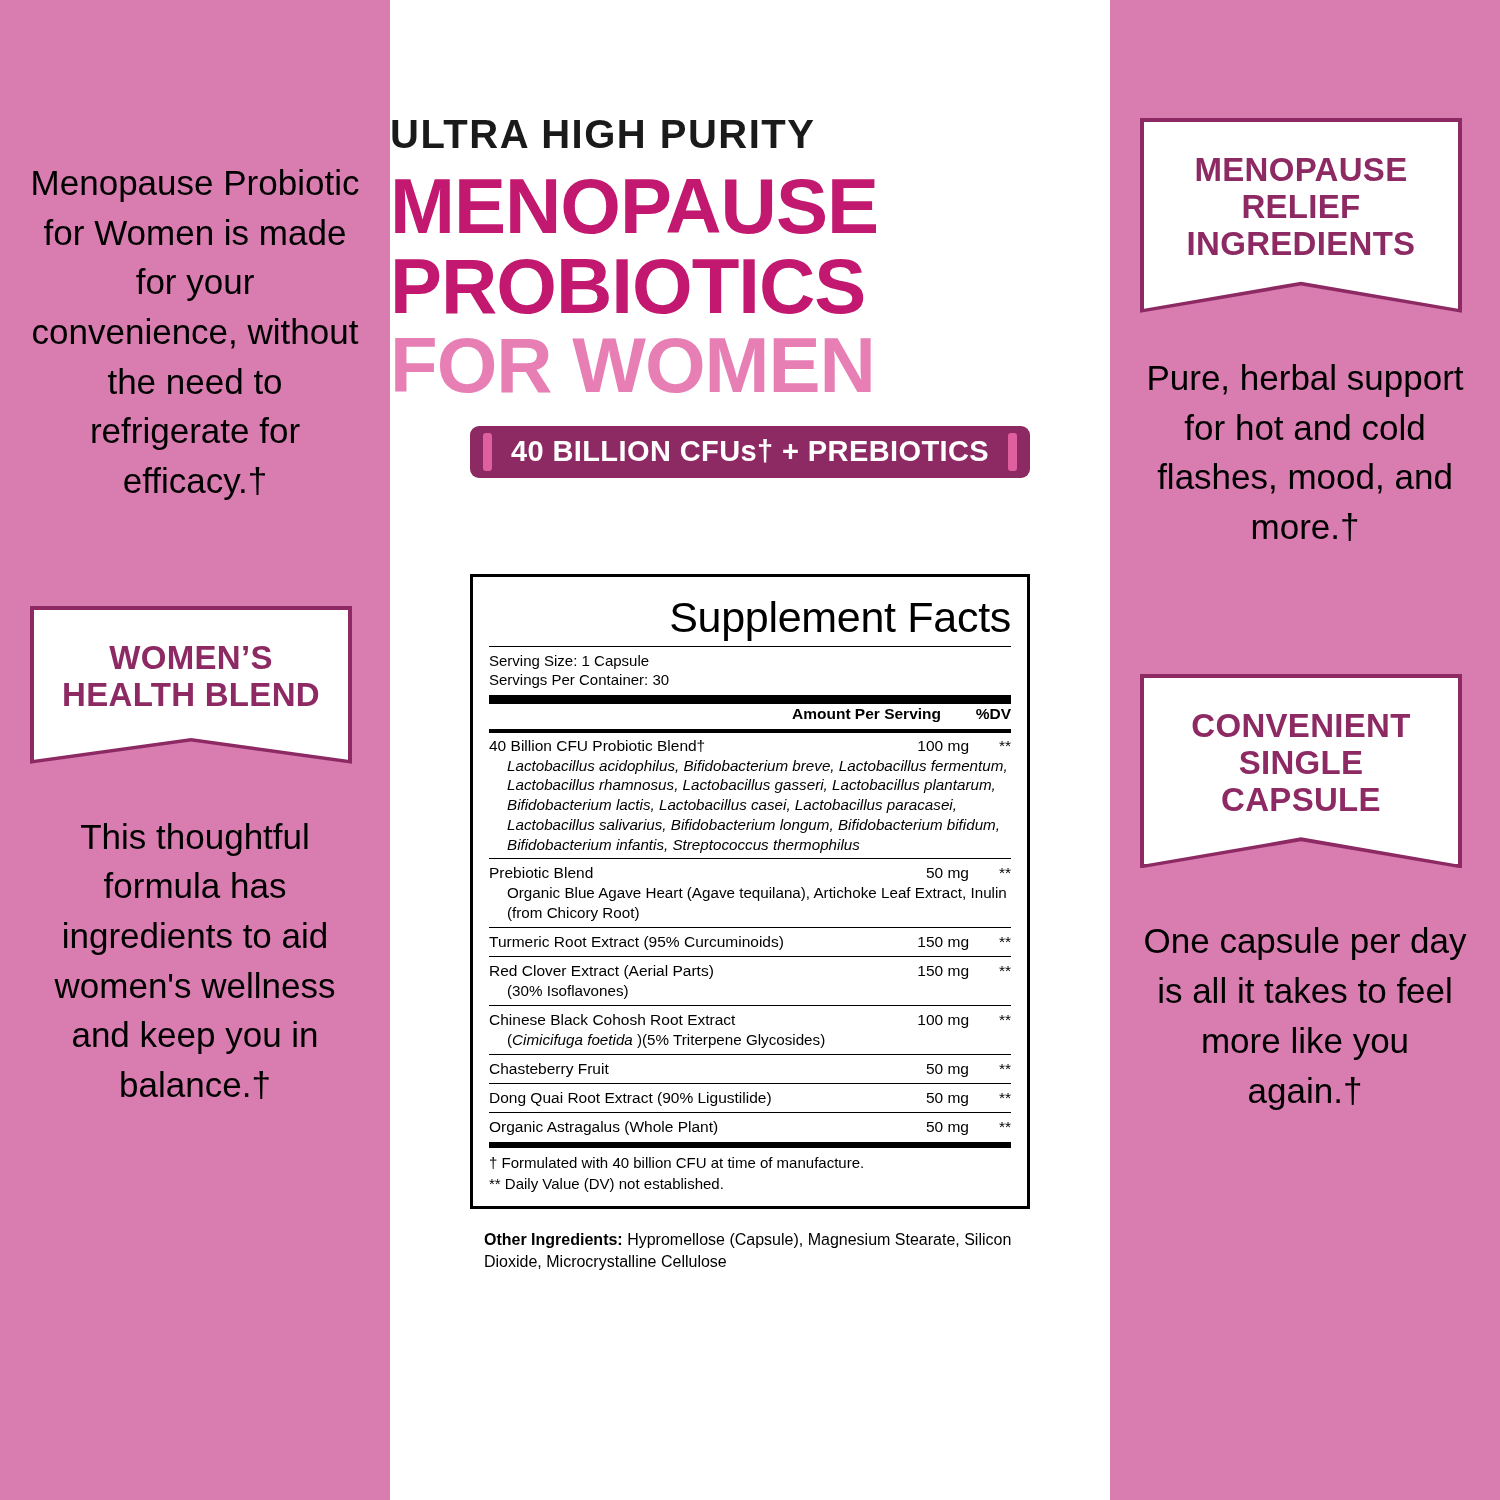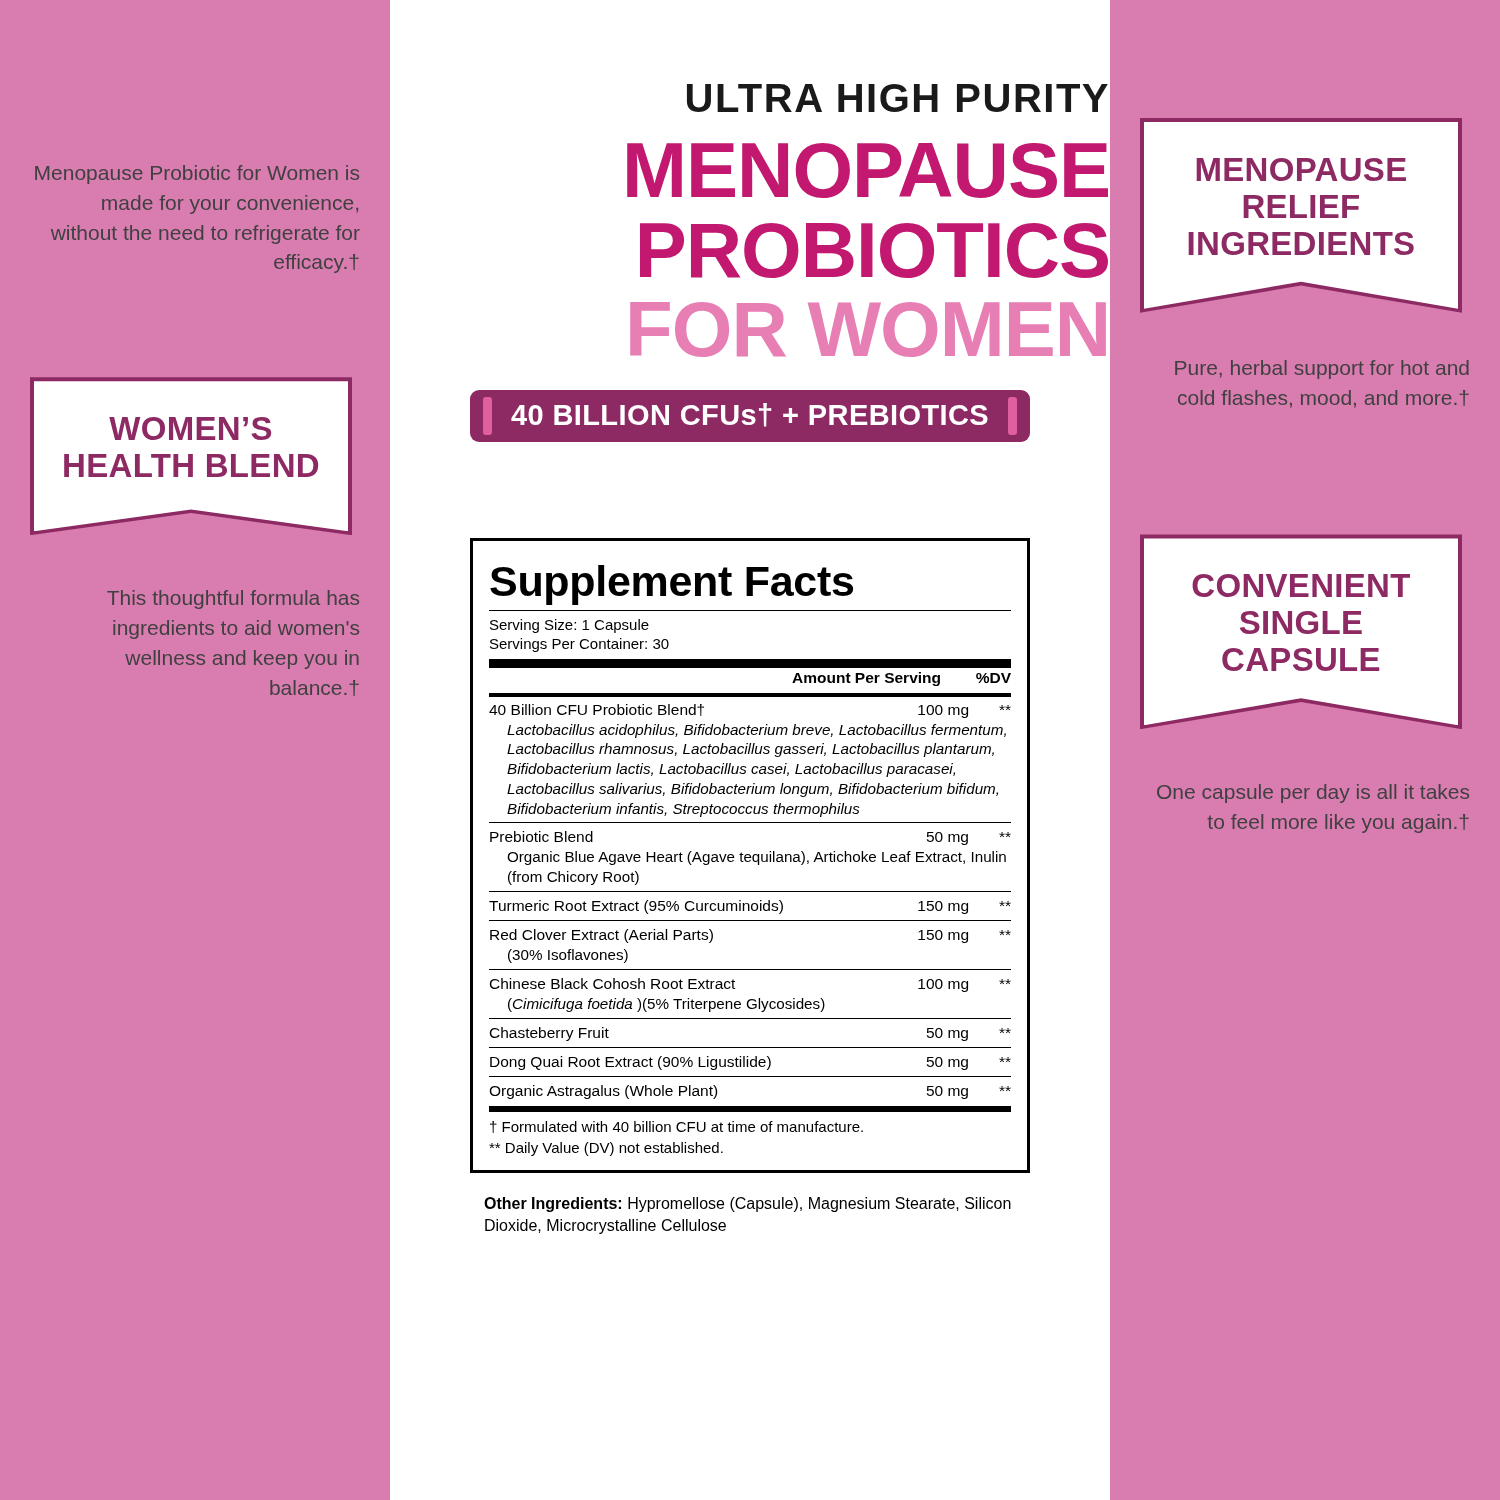--- a/index.html
+++ b/index.html
@@ -57,39 +57,39 @@
     box-sizing: border-box;
   }
   .pennant-inner {
     background: #ffffff;
     clip-path: polygon(0 0, 100% 0, 100% 100%, 50% 85.5%, 0 100%);
     padding: 30px 12px 46px 12px;
     box-sizing: border-box;
     text-align: center;
   }
   .panel-para {
-    color: #404040;
-    font-size: 21px;
+    color: #000000;
+    font-size: 35px;
     line-height: 1.42;
-    text-align: right;
+    text-align: center;
     width: 330px;
   }
   .block-1 { margin-top: 118px; }
   .block-1 .panel-para { margin-top: 40px; }
   .block-2 { margin-top: 100px; }
   .block-2 .panel-para { margin-top: 48px; }
 
   .right .block-1 { margin-top: 118px; }
   .right .block-2 { margin-top: 122px; }
 
   
   .hdr {
-    text-align: right;
+    text-align: left;
     width: 100%;
-    padding-top: 76px;
+    padding-top: 112px;
     border-radius: 7px;
   }
   .hdr-ultra {
     color: #1a1a1a;
     font-size: 40px;
     font-weight: bold;
     letter-spacing: 1.5px;
   }
   .hdr-l1, .hdr-l2 {
     color: #c2186f;
@@ -143,22 +143,22 @@
     width: 560px;
     border: 3px solid #000;
     background: #fff;
     box-sizing: border-box;
     padding: 14px 16px 12px 16px;
     font-family: "Liberation Sans", sans-serif;
     color: #000;
   }
   .sf-title {
     font-size: 43px;
-    text-align: left;
-    font-weight: bold;
+    text-align: right;
+    font-weight: normal;
     letter-spacing: -0.3px;
     margin: 2px 0 1px 0;
   }
   .sf-small { font-size: 15px; line-height: 1.3; }
   .rule-thin { border-top: 1px solid #000; margin: 4px 0; }
   .rule-med { border-top: 4px solid #000; margin: 5px 0 3px 0; }
   .rule-thick { border-top: 9px solid #000; margin: 5px 0 0 0; }
   .rule-bottom { border-top: 6px solid #000; margin: 6px 0 5px 0; }
 
   .sf-row {

